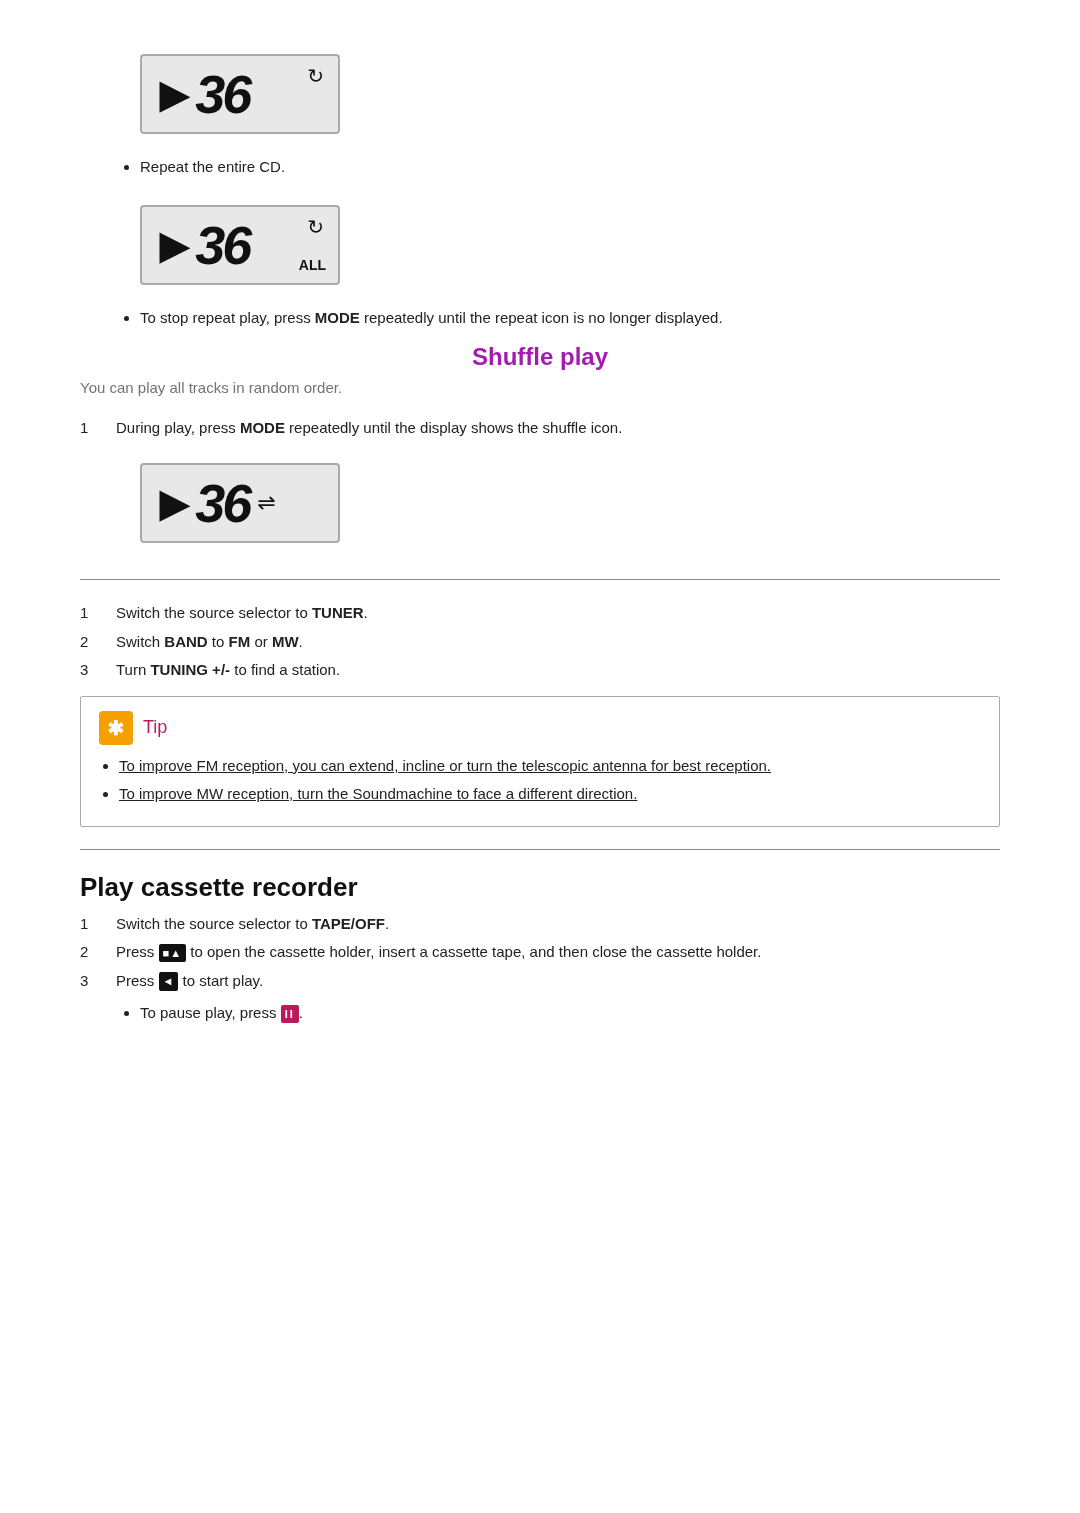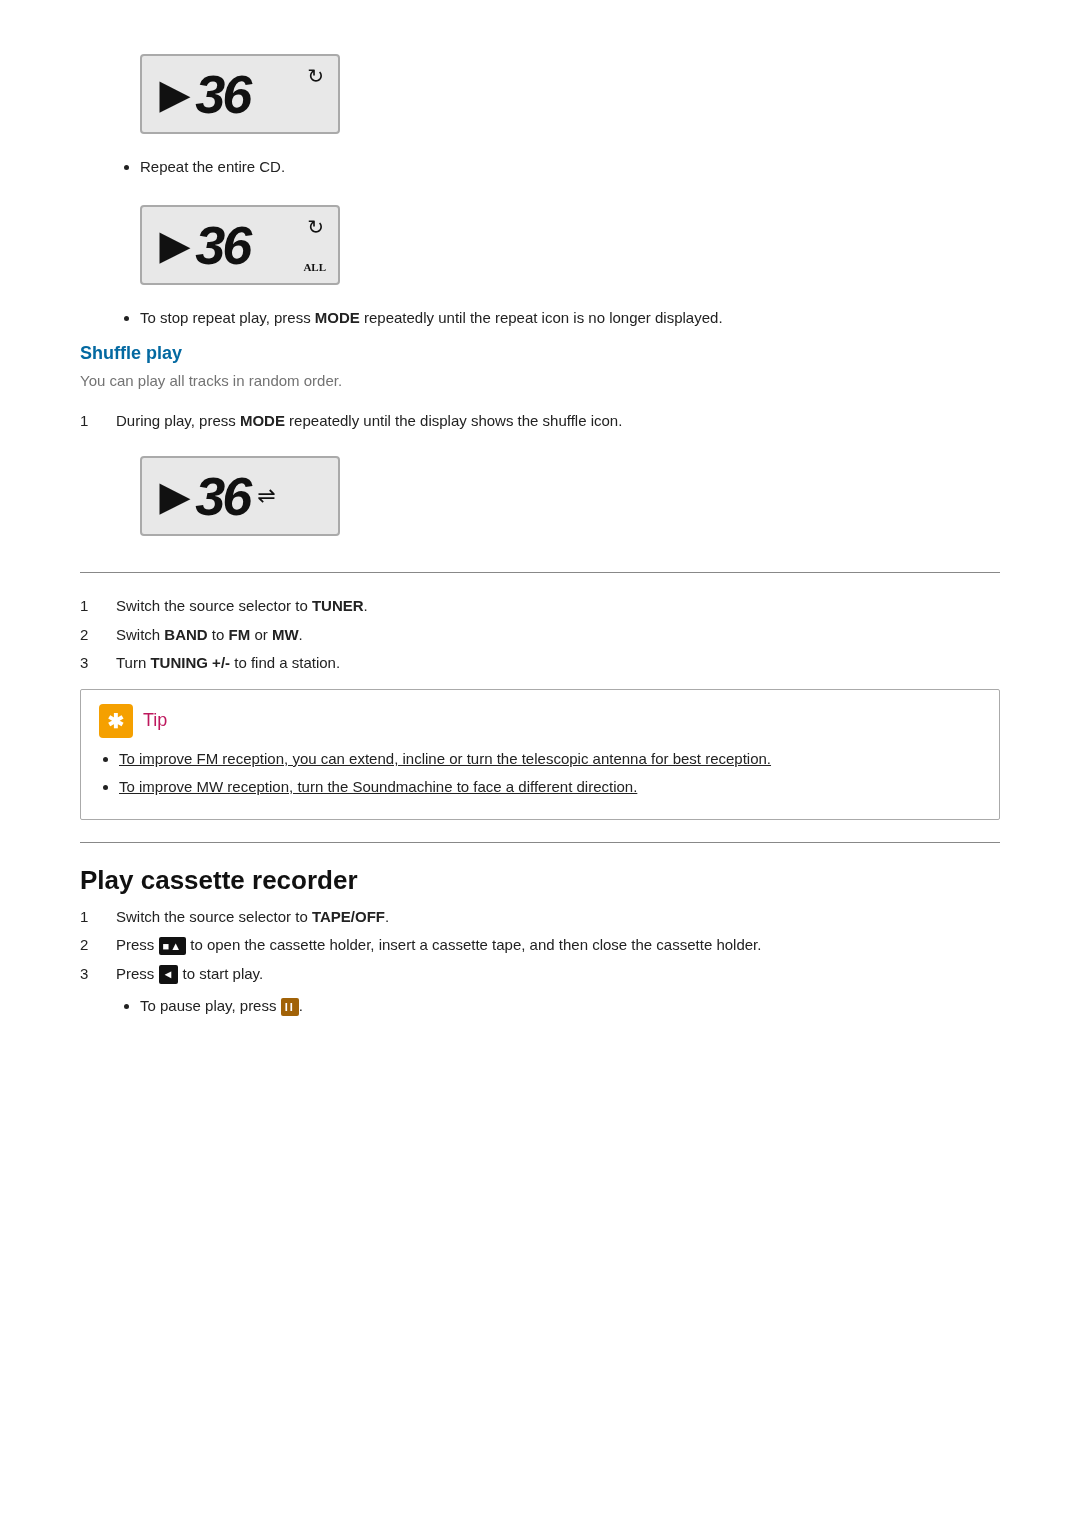--- a/index.html
+++ b/index.html
@@ -49,27 +49,26 @@
     }
 
     .shuffle-icon {
       font-size: 22px;
       color: #111;
       vertical-align: super;
       margin-left: 2px;
     }
 
     .all-label {
-      font-size: 11px;
+      font-size: 14px;
       font-weight: bold;
       color: #111;
       position: absolute;
       bottom: 10px;
       right: 12px;
-      font-family: Liberation Serif, serif;
     }
 
     .bullet-list {
       list-style: disc;
       margin-left: 60px;
       margin-top: 8px;
       margin-bottom: 12px;
     }
     .bullet-list li {
       margin-bottom: 6px;
@@ -77,24 +76,25 @@
     }
 
     .section-title {
       font-size: 26px;
       font-weight: bold;
       color: #111;
       margin: 18px 0 10px 0;
     }
 
     .subsection-title {
-      font-size: 18px;
-      font-weight: bold;
-      color: #0369a1;
+      font-size: 24px;
+      font-weight: bold;
+      color: #a21caf;
       margin: 14px 0 4px 0;
+      text-align: center;
     }
 
     .numbered-list {
       list-style: none;
       margin-left: 0;
       margin-bottom: 10px;
     }
     .numbered-list li {
       display: flex;
       gap: 18px;
@@ -164,21 +164,21 @@
       font-size: 11px;
       font-weight: bold;
       padding: 1px 4px;
       border-radius: 2px;
       vertical-align: middle;
       letter-spacing: 1px;
     }
 
     .pause-icon {
       display: inline-block;
-      background: #a16207;
+      background: #be185d;
       color: #fff;
       font-size: 11px;
       font-weight: bold;
       padding: 1px 4px;
       border-radius: 2px;
       vertical-align: middle;
       letter-spacing: 2px;
     }
 
     .segment-display {

